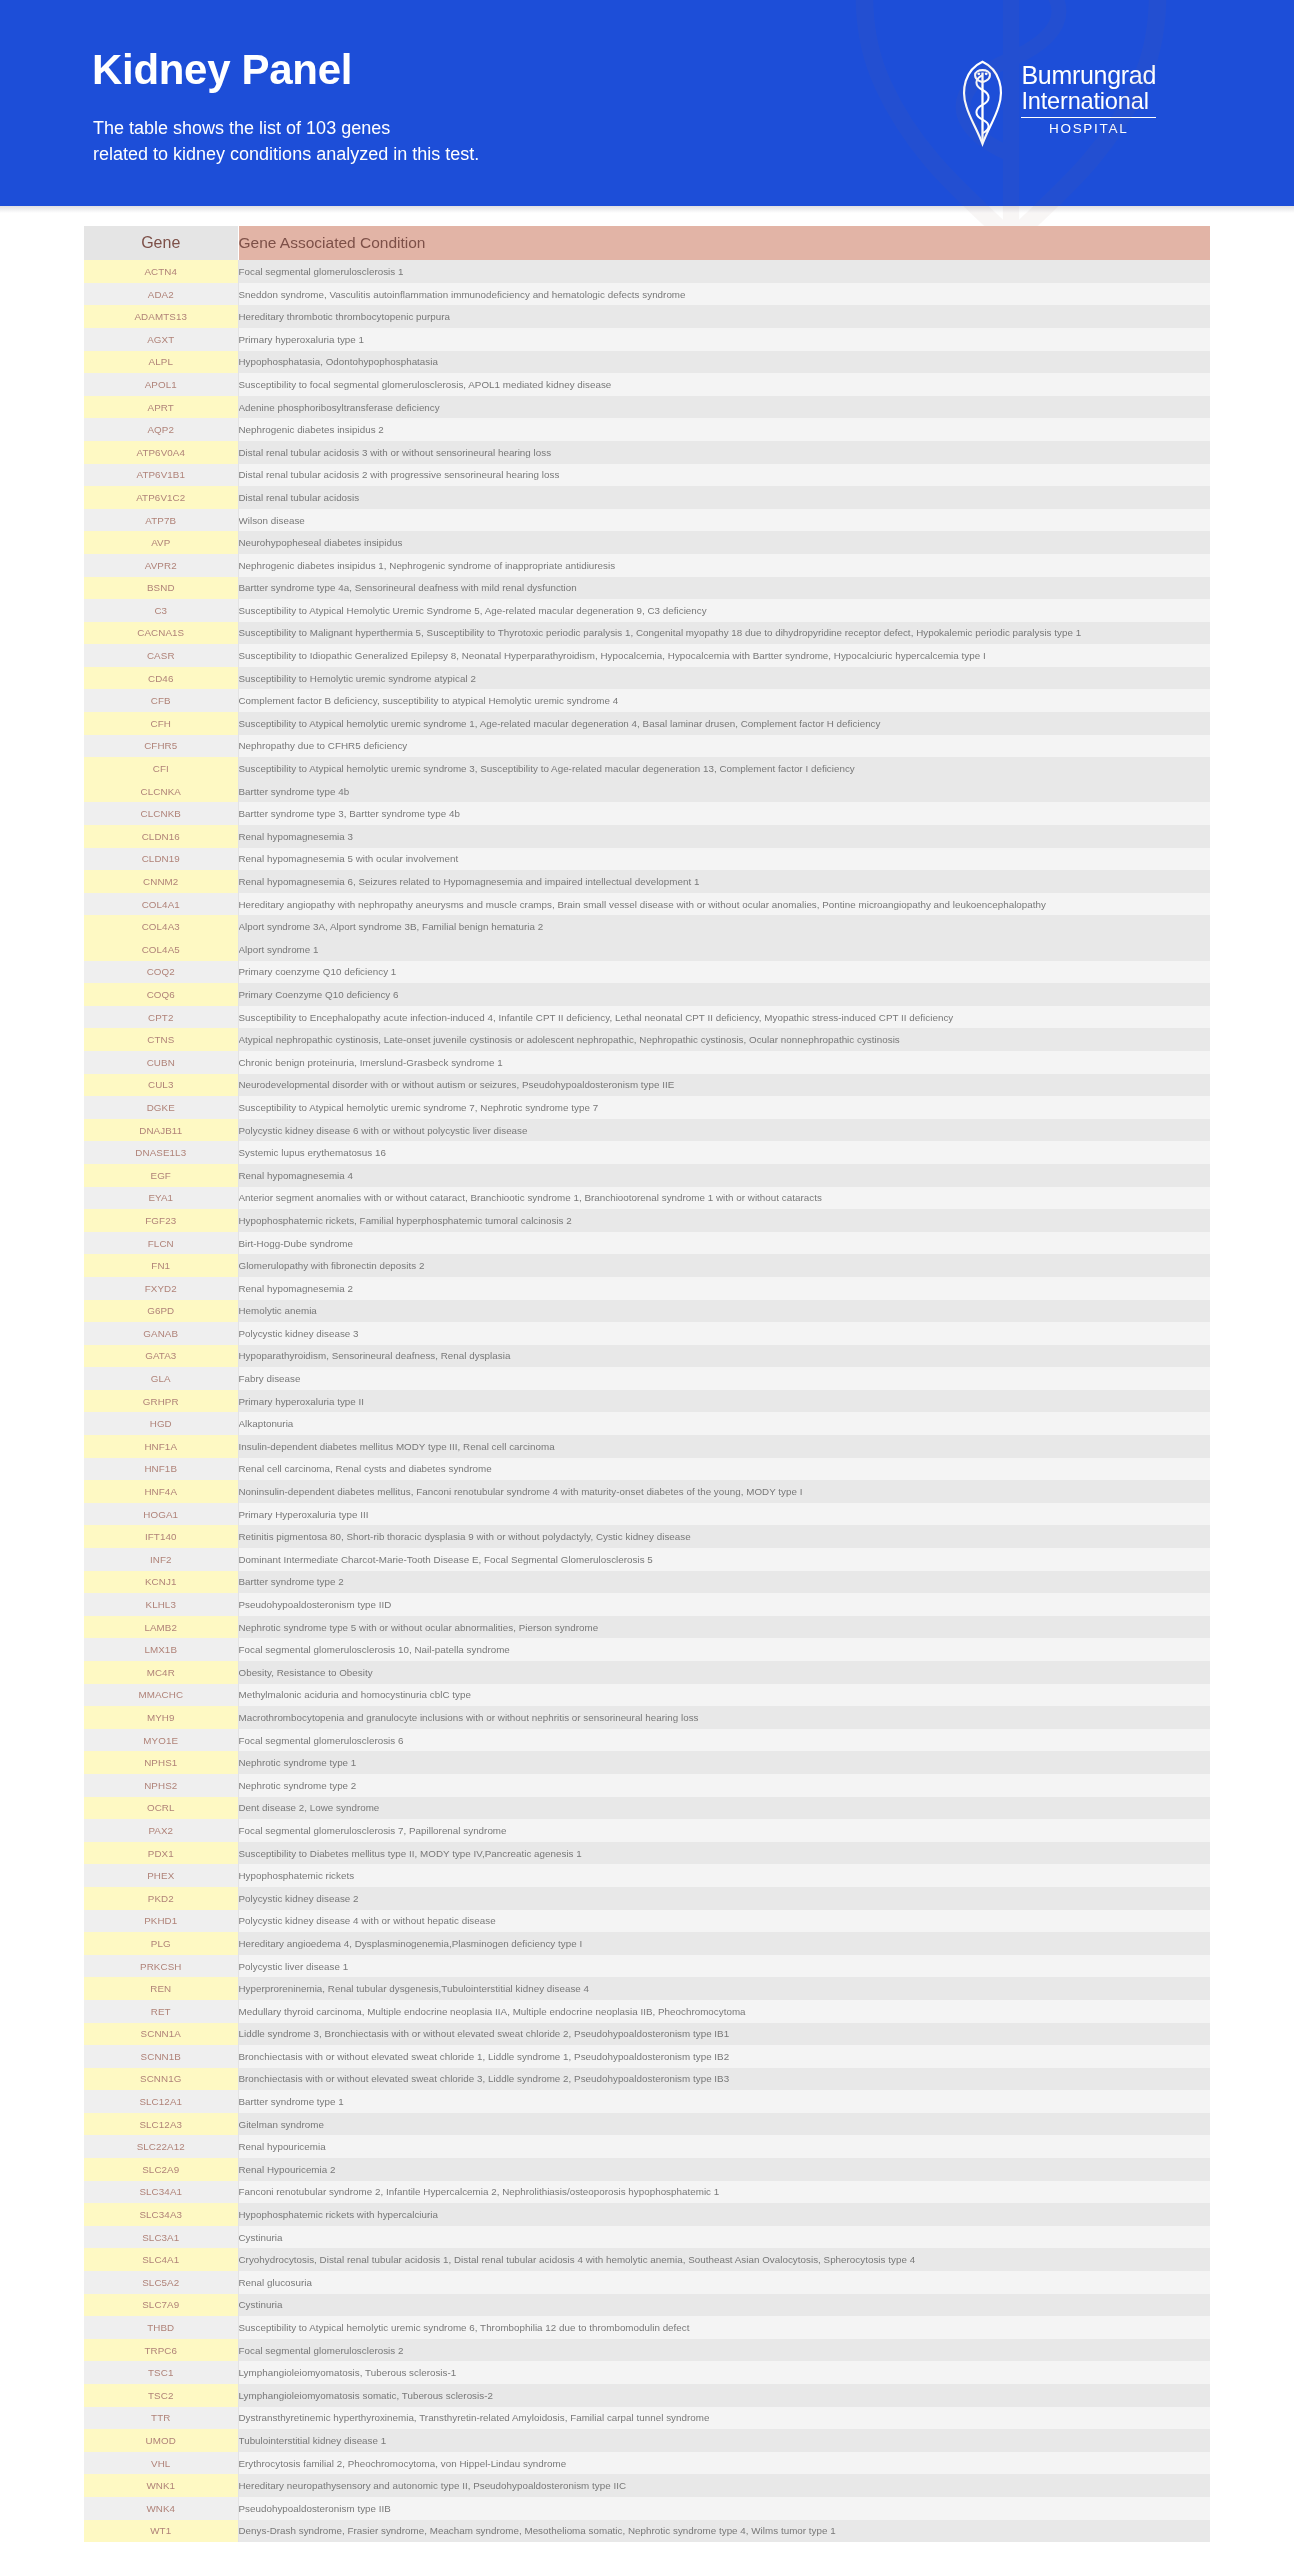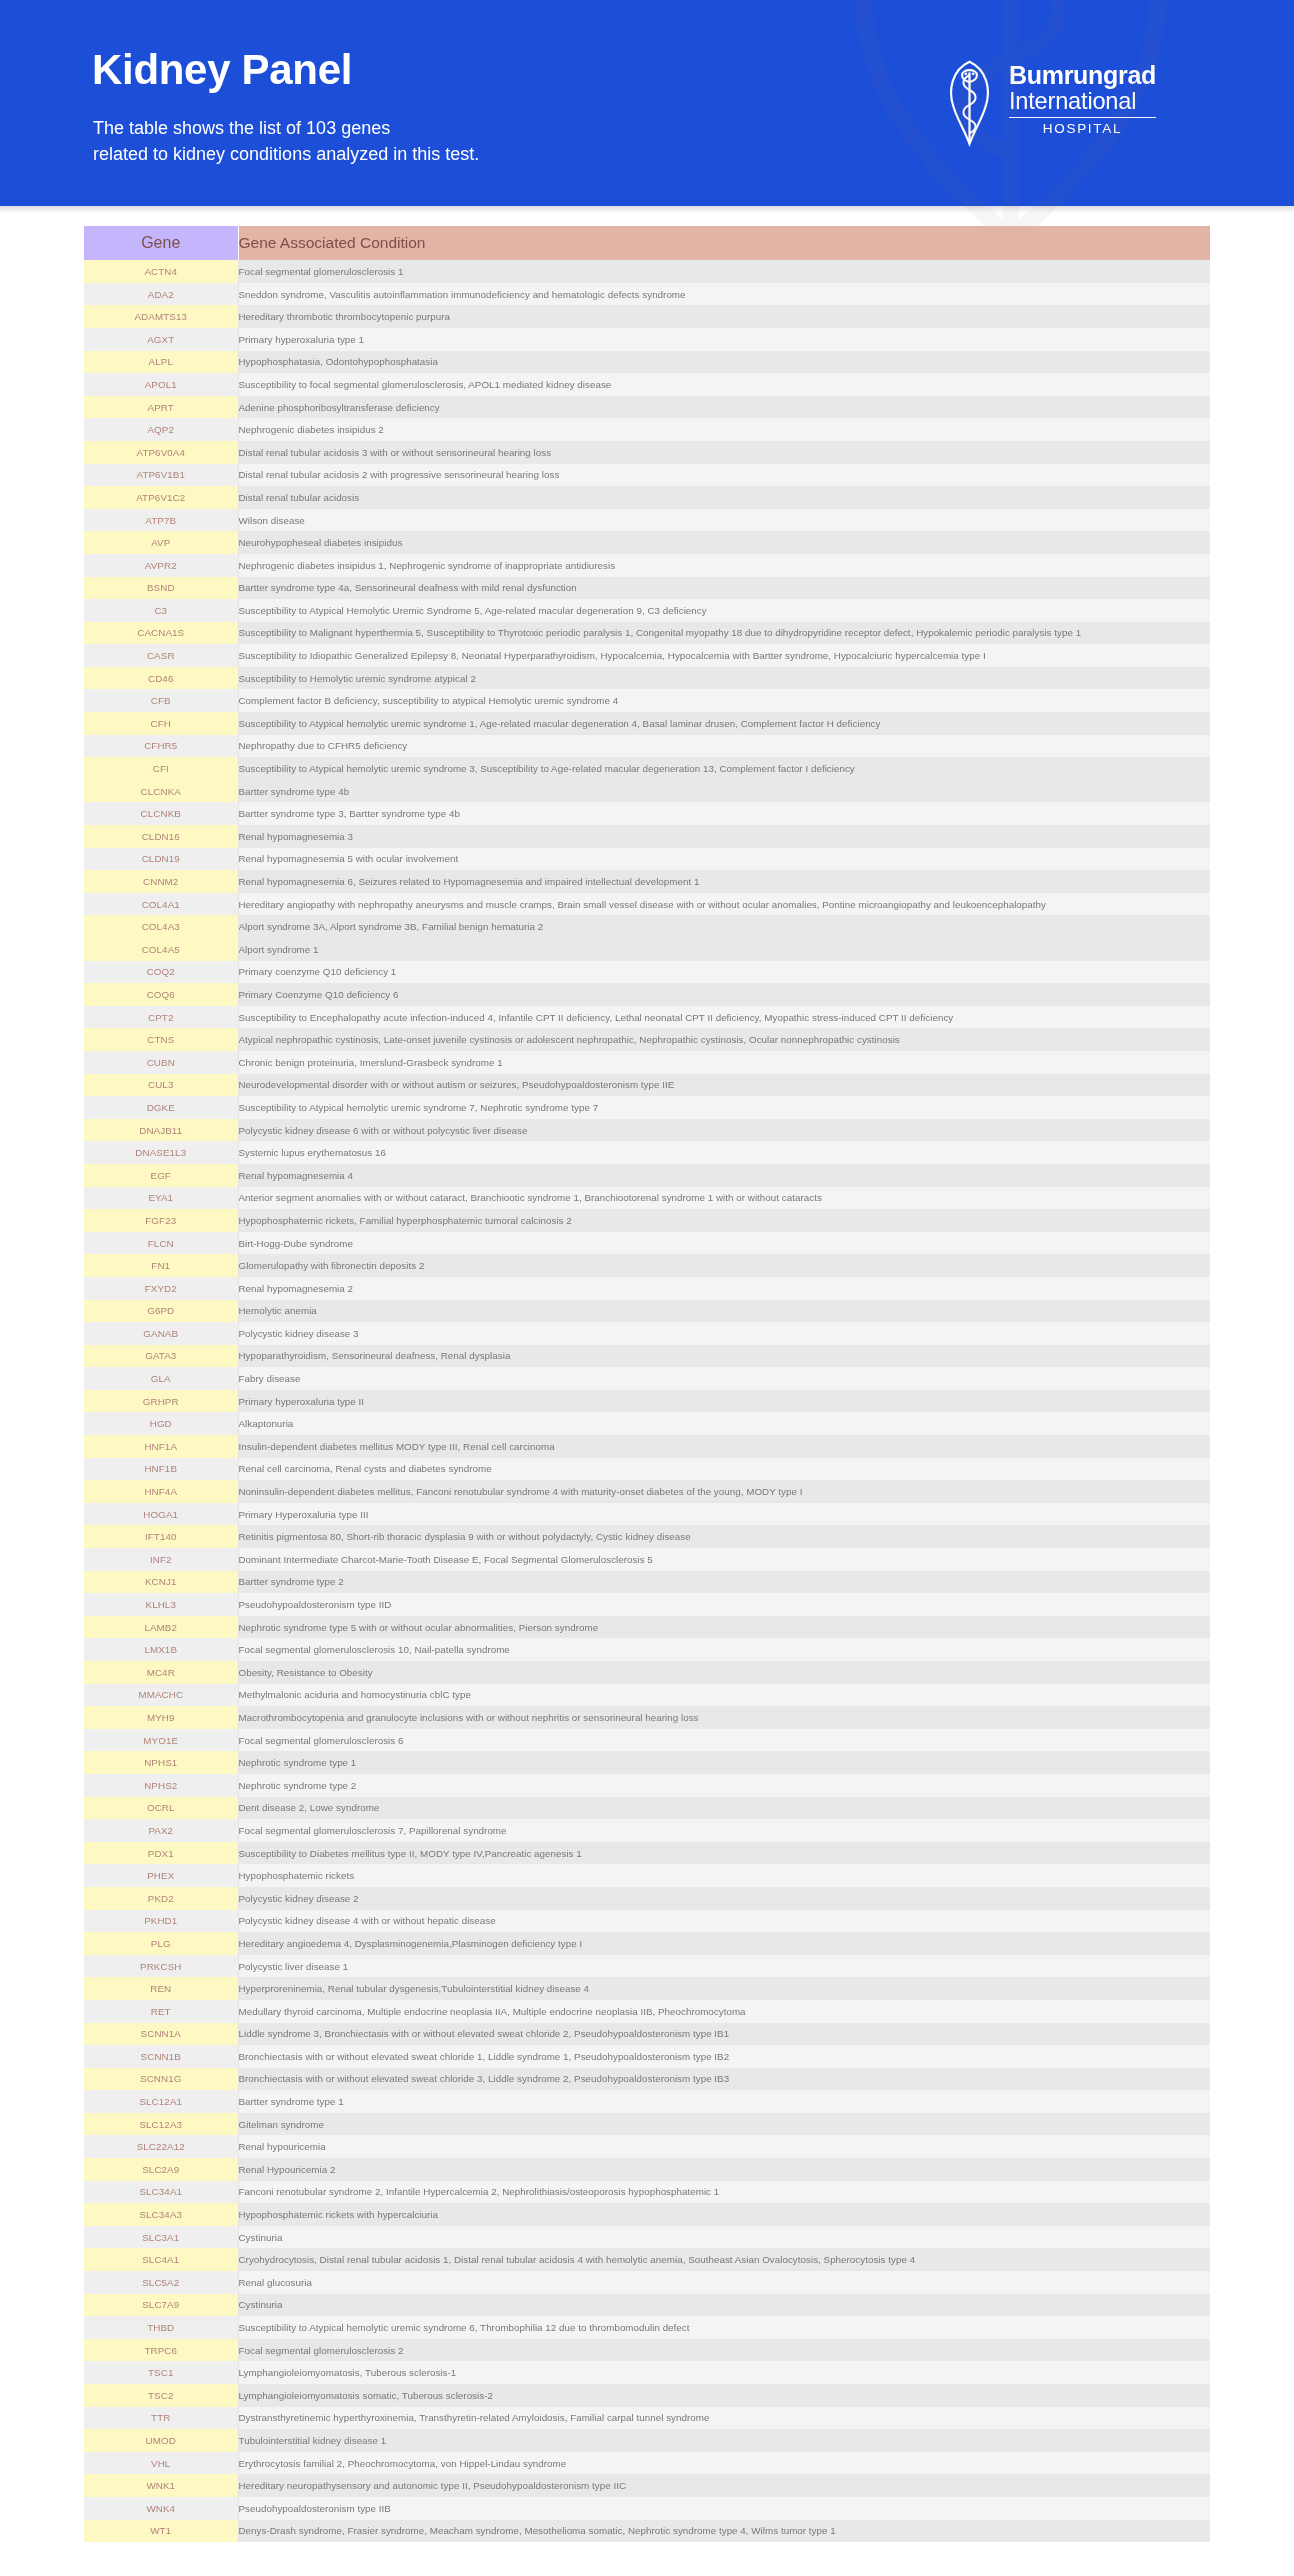--- a/index.html
+++ b/index.html
@@ -55,21 +55,21 @@
     display: flex;
     align-items: flex-start;
     gap: 10.8px;
   }
   .logo-mark { width: 57px; height: 89px; flex: 0 0 auto; }
   .logo-text {
     color: #ffffff;
     line-height: 1.02;
     padding-top: 4px;
   }
-  .logo-line1 { font-size: 25px; font-weight: bold; letter-spacing: -0.3px; }
+  .logo-line1 { font-size: 25px; font-weight: normal; letter-spacing: -0.3px; }
   .logo-line2 { font-size: 23.6px; font-weight: 300; letter-spacing: -0.2px; }
   .logo-rule {
     border-top: 1.3px solid #ffffff;
     margin: 4.7px 0 3.4px 0;
     width: 100%;
   }
   .logo-line3 {
     font-size: 13.5px;
     letter-spacing: 1.7px;
     text-align: center;
@@ -107,21 +107,21 @@
   }
   .gene-table col.c-gene { width: 154px; }
 
   .gene-table thead th {
     font-weight: normal;
     padding: 0;
     height: 34px;
     vertical-align: middle;
   }
   th.th-gene {
-    background: #c4b5fd;
+    background: #e5e5e5;
     color: #7d5048;
     font-size: 16px;
     text-align: center;
     border-right: 1.3px solid #ffffff;
   }
   th.th-cond {
     background: #e2b4a6;
     color: #7d5048;
     font-size: 15.5px;
     text-align: left;

